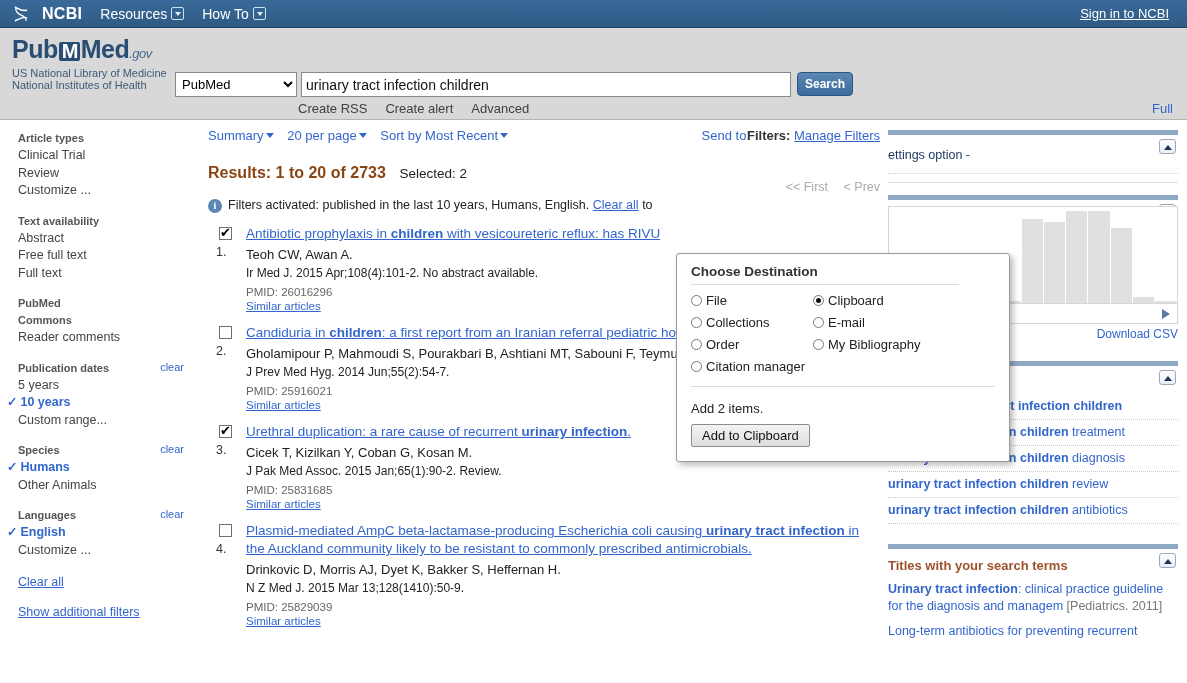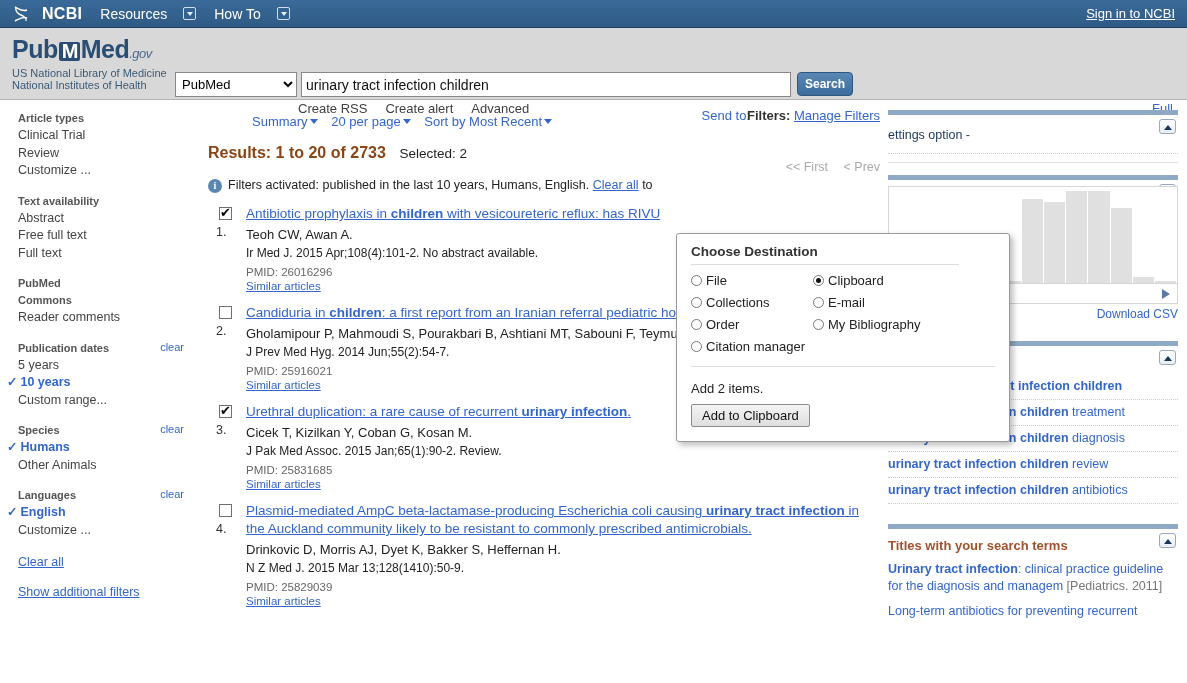--- a/index.html
+++ b/index.html
@@ -21,37 +21,37 @@
     background-image:linear-gradient(#3a6a99,#2f5a85);
     color:#fff;
     display:flex;
     align-items:center;
     padding:0 12px;
     border-bottom:1px solid #1e3f5e;
     position:relative;
   }
   #ncbi-logo { display:flex; align-items:center; gap:12px; font-size:16px; font-weight:bold; letter-spacing:.3px; }
   #ncbi-logo svg { display:block; }
-  .ncbi-menu { margin-left:18px; font-size:14px; color:#fff; display:flex; align-items:center; gap:16px; cursor:pointer;}
+  .ncbi-menu { margin-left:18px; font-size:14px; color:#fff; display:flex; align-items:center; gap:4px; cursor:pointer;}
   .ncbi-menu .caret-box {
     display:inline-block; width:13px; height:13px; border:1px solid #cfe0ef; border-radius:2px;
     position:relative; background:transparent;
   }
   .ncbi-menu .caret-box:after {
     content:""; position:absolute; left:3px; top:4px;
     border-left:3px solid transparent; border-right:3px solid transparent; border-top:4px solid #e8f0f7;
   }
   #signin {
-    position:absolute; right:12px; top:6px;
+    position:absolute; right:18px; top:6px;
     color:#fff; font-size:13px; text-decoration:underline; cursor:pointer;
   }
 
   
   #pm-header {
-    height:72px; background:#d8d8d8; border-bottom:1px solid #b4b4b4;
+    height:92px; background:#d8d8d8; border-bottom:1px solid #b4b4b4;
     position:relative;
   }
   #pm-logo { position:absolute; left:12px; top:7px; }
   #pm-logo .wordmark { font-size:25px; font-weight:bold; color:#2a4d73; letter-spacing:-0.5px; position:relative;}
   #pm-logo .wordmark .gov { font-size:13px; font-style:italic; font-weight:normal; color:#4a6c8e;}
   #pm-logo .book {
     display:inline-block; width:21px; height:19px; background:#2a4d73;
     border-radius:2px; position:relative; vertical-align:-3px; margin:0 1px;
   }
   #pm-logo .book:before{
@@ -89,21 +89,21 @@
   .fgroup .clear {
     position:absolute; right:16px; top:1px; font-size:11px; color:#36c; cursor:pointer;
   }
   .fitem { line-height:17.5px; color:#444; cursor:pointer; padding-left:0;}
   .fitem.sel { color:#36c; font-weight:bold; }
   .fitem.sel:before { content:"\2713"; color:#36c; margin-left:-11px; margin-right:3px; font-weight:bold;}
   #leftcol .botlink { display:block; color:#36c; text-decoration:underline; margin-top:16px; font-size:12.5px; cursor:pointer;}
 
   
   #center { position:absolute; left:208px; top:0; width:672px; }
-  #toolbar { font-size:13px; color:#36c; padding-top:14px; position:relative; height:26px;margin-left:44px;}
+  #toolbar { font-size:13px; color:#36c; padding-top:8px; position:relative; height:26px;}
   .tb-item { margin-right:10px; cursor:pointer; }
   .tb-item .dcaret { display:inline-block; margin-left:2px;
     border-left:4px solid transparent; border-right:4px solid transparent; border-top:5px solid #36c; vertical-align:2px;}
   #sendto { position:absolute; right:130px; top:8px; cursor:pointer; }
   #filters-label { position:absolute; right:0px; top:8px; color:#333; font-weight:bold;}
   #filters-label a { color:#36c; text-decoration:underline; font-weight:normal; cursor:pointer;}
 
   #resline { margin-top:18px; position:relative; height:22px;}
   #results-count { color:#8b4513; font-weight:bold; font-size:16px; }
   #selected-count { color:#222; font-size:13.5px; margin-left:10px; }

